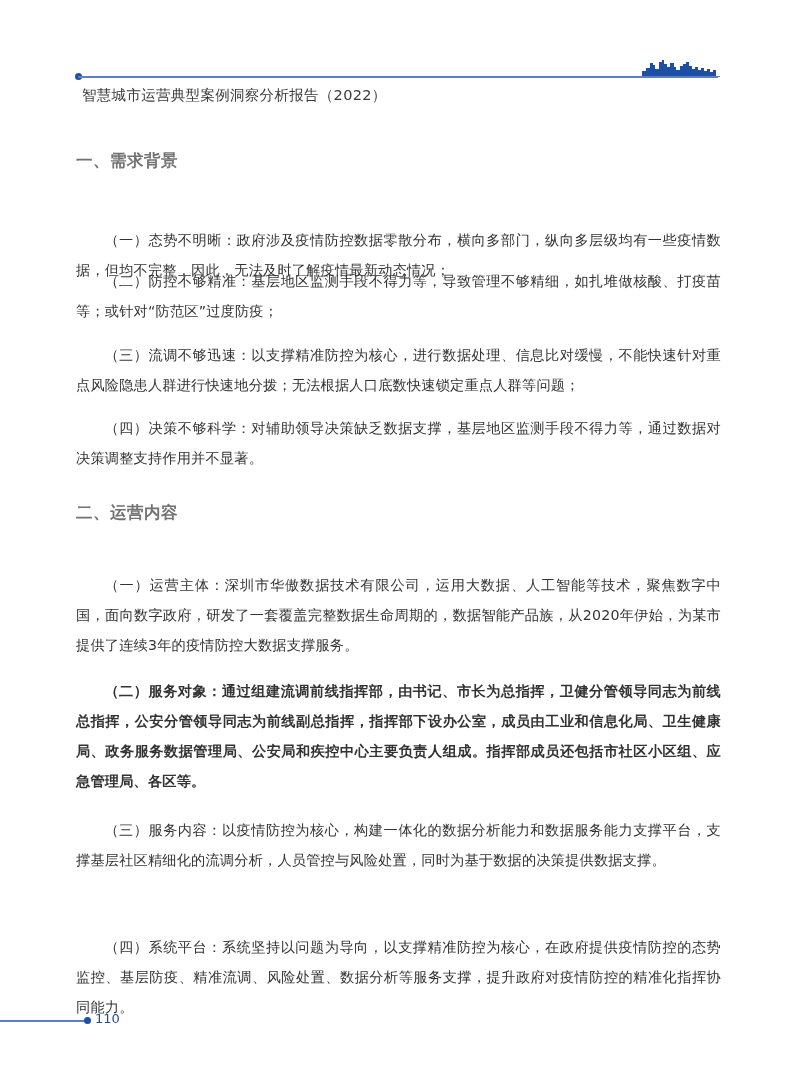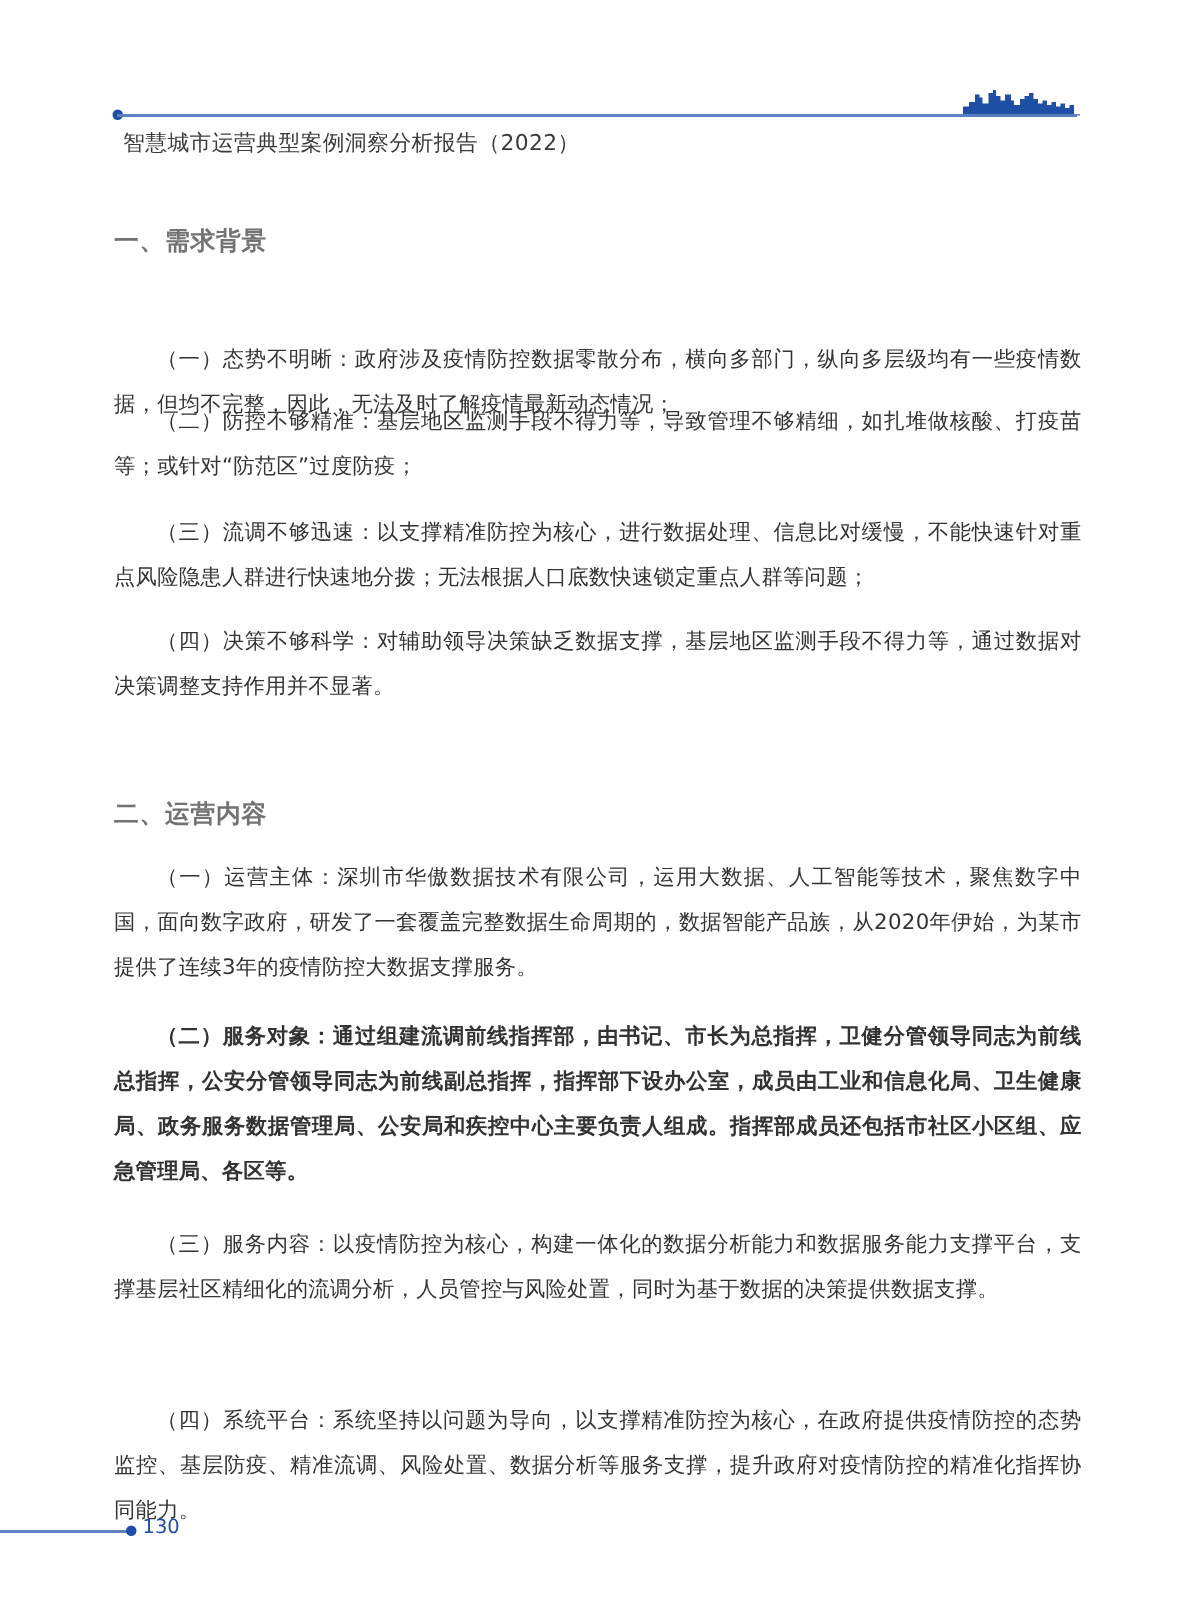--- a/index.html
+++ b/index.html
@@ -28,24 +28,24 @@
   </svg>
 </div>
 
 <div>
   <div class="section-heading" style="top:150px;">一、需求背景</div>
   <div class="para" style="top:197px;margin-top:28px;">（一）态势不明晰：政府涉及疫情防控数据零散分布，横向多部门，纵向多层级均有一些疫情数据，但均不完整，因此，无法及时了解疫情最新动态情况；</div>
   <div class="para" style="top:266px;">（二）防控不够精准：基层地区监测手段不得力等，导致管理不够精细，如扎堆做核酸、打疫苗等；或针对“防范区”过度防疫；</div>
   <div class="para" style="top:340px;">（三）流调不够迅速：以支撑精准防控为核心，进行数据处理、信息比对缓慢，不能快速针对重点风险隐患人群进行快速地分拨；无法根据人口底数快速锁定重点人群等问题；</div>
   <div class="para" style="top:413px;">（四）决策不够科学：对辅助领导决策缺乏数据支撑，基层地区监测手段不得力等，通过数据对决策调整支持作用并不显著。</div>
 
-  <div class="section-heading" style="top:532px;">二、运营内容</div>
+  <div class="section-heading" style="top:502px;">二、运营内容</div>
   <div class="para" style="top:570px;">（一）运营主体：深圳市华傲数据技术有限公司，运用大数据、人工智能等技术，聚焦数字中国，面向数字政府，研发了一套覆盖完整数据生命周期的，数据智能产品族，从2020年伊始，为某市提供了连续3年的疫情防控大数据支撑服务。</div>
   <div class="para" style="top:676px;font-weight:bold;">（二）服务对象：通过组建流调前线指挥部，由书记、市长为总指挥，卫健分管领导同志为前线总指挥，公安分管领导同志为前线副总指挥，指挥部下设办公室，成员由工业和信息化局、卫生健康局、政务服务数据管理局、公安局和疾控中心主要负责人组成。指挥部成员还包括市社区小区组、应急管理局、各区等。</div>
   <div class="para" style="top:815px;">（三）服务内容：以疫情防控为核心，构建一体化的数据分析能力和数据服务能力支撑平台，支撑基层社区精细化的流调分析，人员管控与风险处置，同时为基于数据的决策提供数据支撑。</div>
   <div class="para" style="top:932px;">（四）系统平台：系统坚持以问题为导向，以支撑精准防控为核心，在政府提供疫情防控的态势监控、基层防疫、精准流调、风险处置、数据分析等服务支撑，提升政府对疫情防控的精准化指挥协同能力。</div>
 </div>
 
 <div>
   <div class="footer-line"></div>
   <div class="footer-dot"></div>
-  <div class="page-number">130</div>
+  <div class="page-number">110</div>
 </div>
 
 </body></html>

